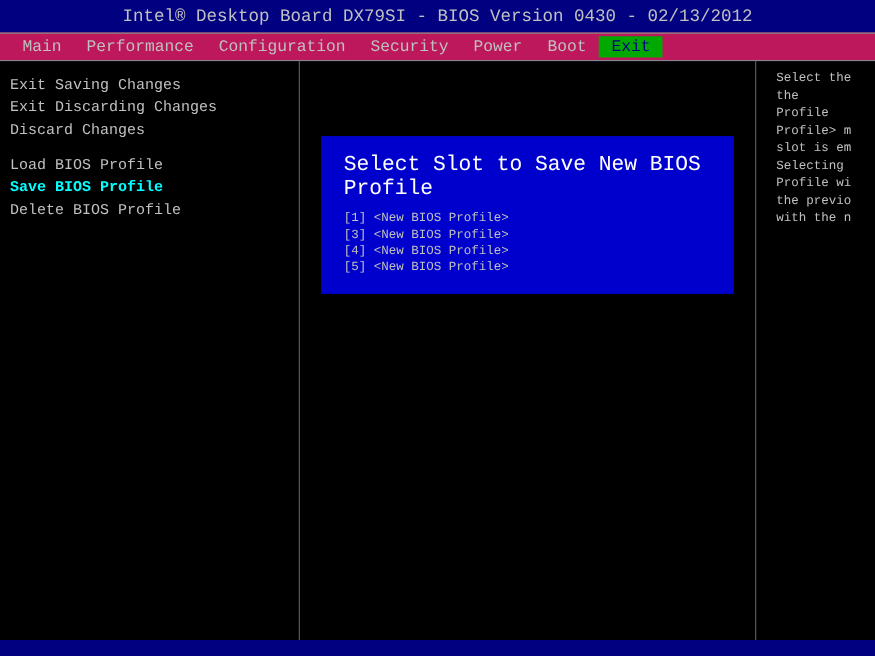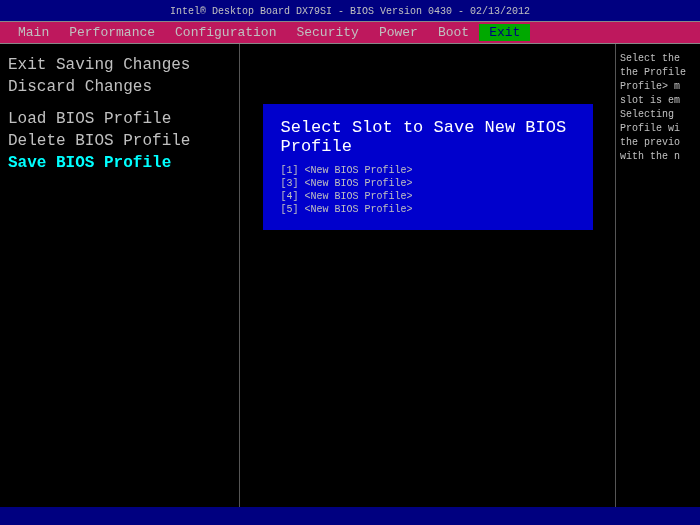--- a/index.html
+++ b/index.html
@@ -15,21 +15,21 @@
       font-family: 'Courier New', Courier, monospace;
       color: #c0c0c0;
       overflow: hidden;
       position: relative;
     }
 
     #title-bar {
       text-align: center;
       padding: 6px 0 4px 0;
       color: #c0c0c0;
-      font-size: 10px;
+      font-size: 14px;
       background-color: #000080;
     }
 
     #menu-bar {
       display: flex;
       flex-direction: row;
       background-color: #be185d;
       padding: 2px 0 2px 8px;
       gap: 0;
       border-top: 1px solid #888;
@@ -56,21 +56,21 @@
 
     #left-panel {
       width: 240px;
       padding: 10px 8px;
       background-color: #000000;
       border-right: 1px solid #555;
     }
 
     .menu-option {
       color: #c0c0c0;
-      font-size: 16px;
+      font-size: 12px;
       padding: 2px 0;
       cursor: pointer;
       white-space: nowrap;
     }
 
     .menu-option.selected {
       color: #00ffff;
       font-weight: bold;
     }
 
@@ -107,23 +107,23 @@
       text-align: left;
     }
 
     .dialog-item {
       color: #c0c0c0;
       font-size: 10px;
       padding: 1px 0;
     }
 
     #right-panel {
-      width: 85px;
+      width: 96px;
       background-color: #000000;
-      padding: 8px 4px;
+      padding: 8px 16px;
       border-left: 1px solid #555;
       overflow: hidden;
     }
 
     .help-text {
       color: #c0c0c0;
       font-size: 10px;
       line-height: 1.4;
       word-wrap: break-word;
       white-space: pre-wrap;
@@ -141,25 +141,26 @@
     <div class="menu-item">Security</div>
     <div class="menu-item">Power</div>
     <div class="menu-item">Boot</div>
     <div class="menu-item highlighted">Exit</div>
   </div>
 
 <div id="main-area">
 
   <div id="left-panel">
   <div class="menu-option normal">Exit Saving Changes</div>
+      <div class="menu-option normal">Exit Discarding Changes</div>
       <div class="menu-option normal">Discard Changes</div>
       <div class="menu-spacer"></div>
       <div class="menu-option normal">Load BIOS Profile</div>
+      <div class="menu-option selected">Save BIOS Profile</div>
       <div class="menu-option normal">Delete BIOS Profile</div>
-      <div class="menu-option selected">Save BIOS Profile</div>
     </div>
 
   <div id="center-panel">
     <div id="slot-dialog">
       <div class="dialog-title">Select Slot to Save New BIOS Profile</div>
     <div class="dialog-item">[1]  &lt;New BIOS Profile&gt;</div>
         <div class="dialog-item">[3]  &lt;New BIOS Profile&gt;</div>
         <div class="dialog-item">[4]  &lt;New BIOS Profile&gt;</div>
         <div class="dialog-item">[5]  &lt;New BIOS Profile&gt;</div>
       </div>

